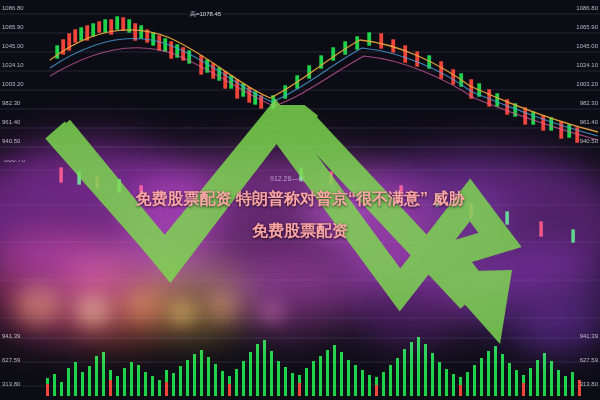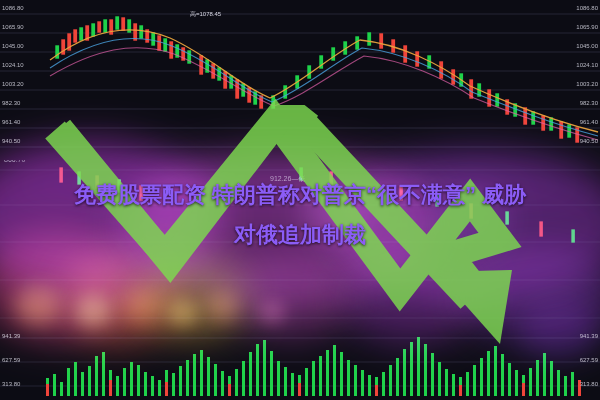--- a/index.html
+++ b/index.html
@@ -84,22 +84,22 @@
     width: 600px;
     height: 110px;
     display: flex;
     flex-direction: column;
     align-items: center;
     justify-content: center;
     gap: 10px;
     text-align: center;
   }
   .headline .line {
-    color: #8b5cf6;
-    font-size: 22px;
+    color: #fca5a5;
+    font-size: 16px;
     font-weight: bold;
     line-height: 1.35;
     text-shadow: 0 1px 3px rgba(0,0,0,0.75);
     font-family: "Liberation Sans", sans-serif;
     white-space: nowrap;
   }
   .watermark {
     position: absolute;
     font-size: 7px;
     color: rgba(190,190,210,0.75);
@@ -397,16 +397,16 @@
         <path d="M60,128 L170,262 L280,118 L300,118 L310,126" fill="none" stroke="#7ddb4f" stroke-width="26" stroke-linejoin="miter"></path>
         <path d="M300,118 L470,300" fill="none" stroke="#7ddb4f" stroke-width="26" stroke-linejoin="miter"></path>
 
         <polygon points="436,272 512,270 500,344" fill="#7ddb4f"></polygon>
       </g>
     </svg>
   </div>
 
   <div class="headline">
     <div class="line">免费股票配资 特朗普称对普京“很不满意” 威胁</div>
-    <div class="line">对俄追加制裁</div>
+    <div class="line">免费股票配资</div>
   </div>
 
 </div>
 
 </body></html>

